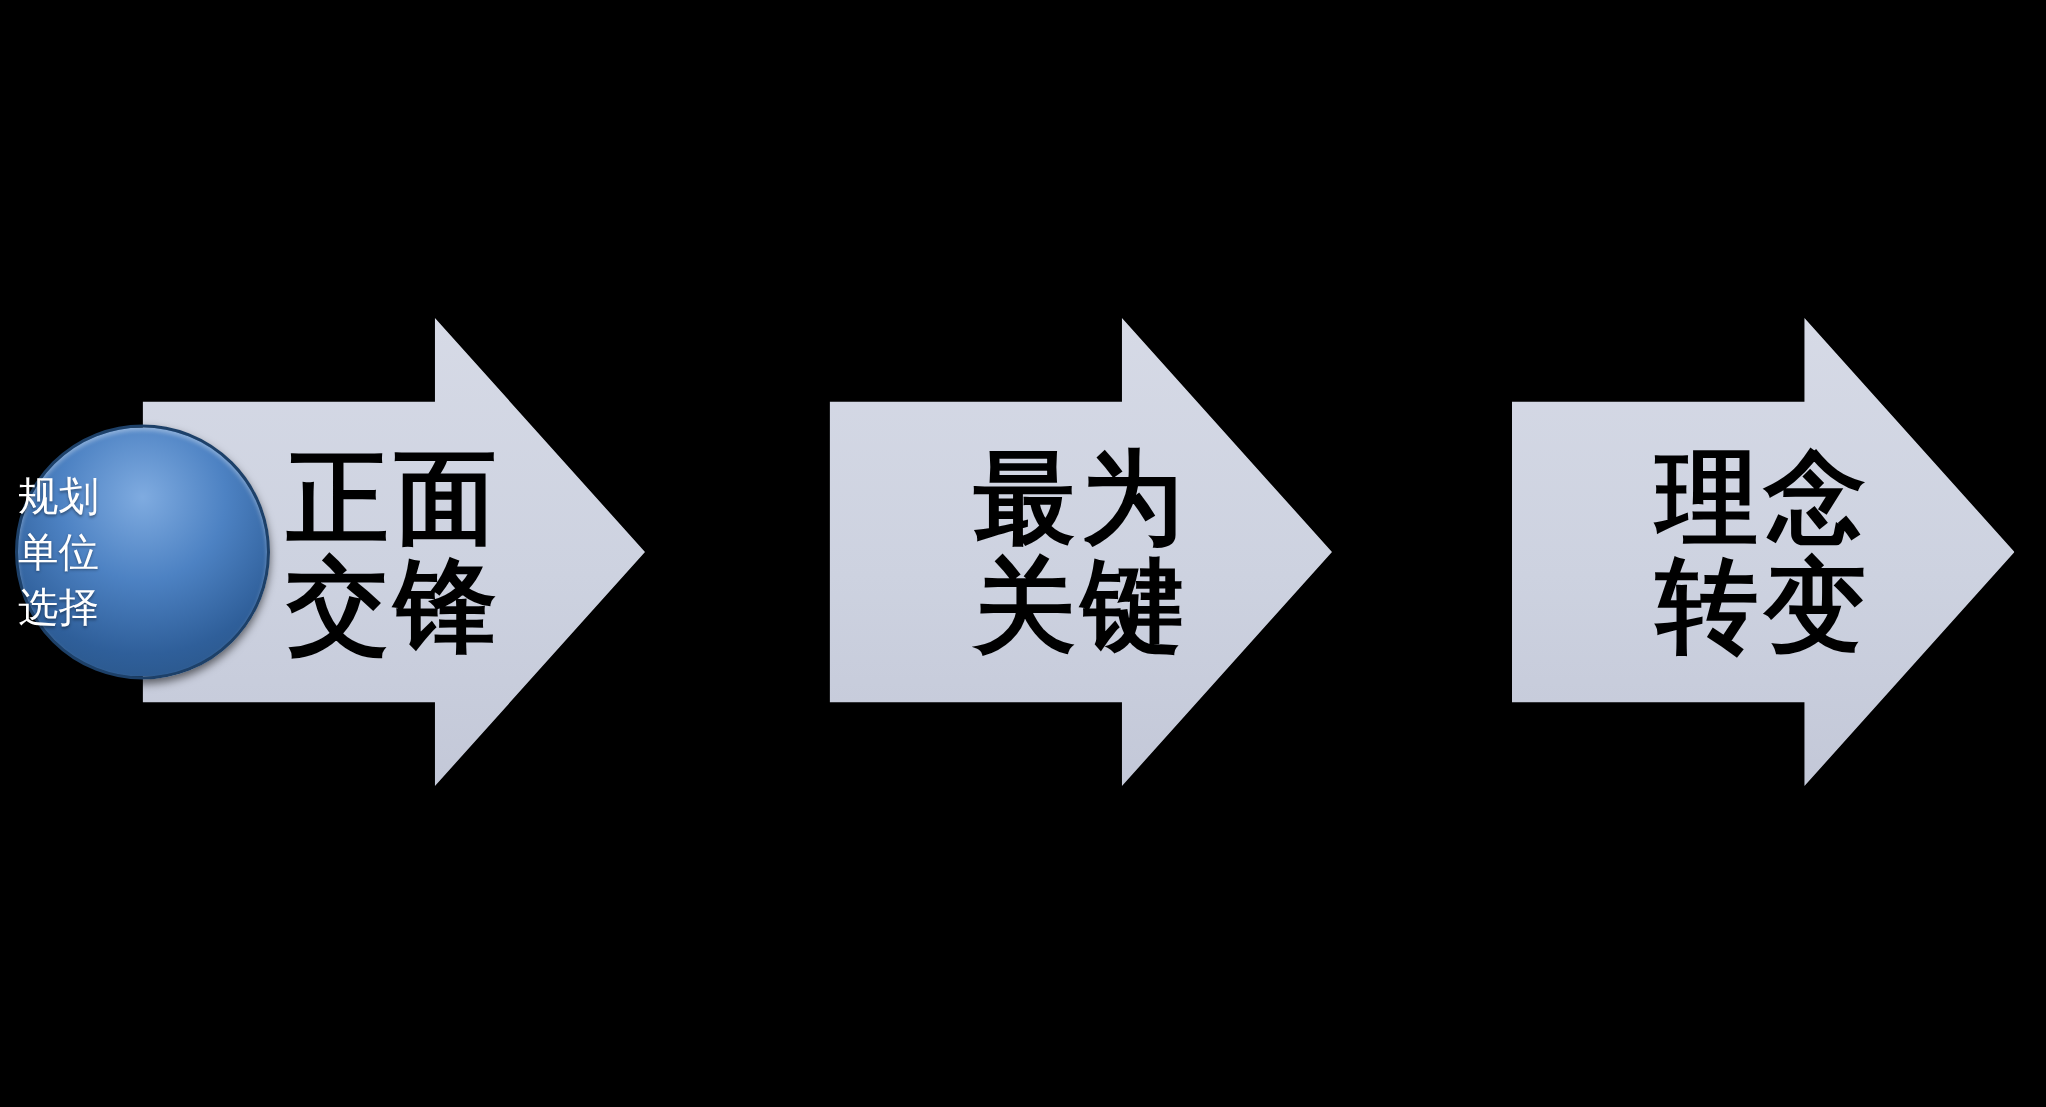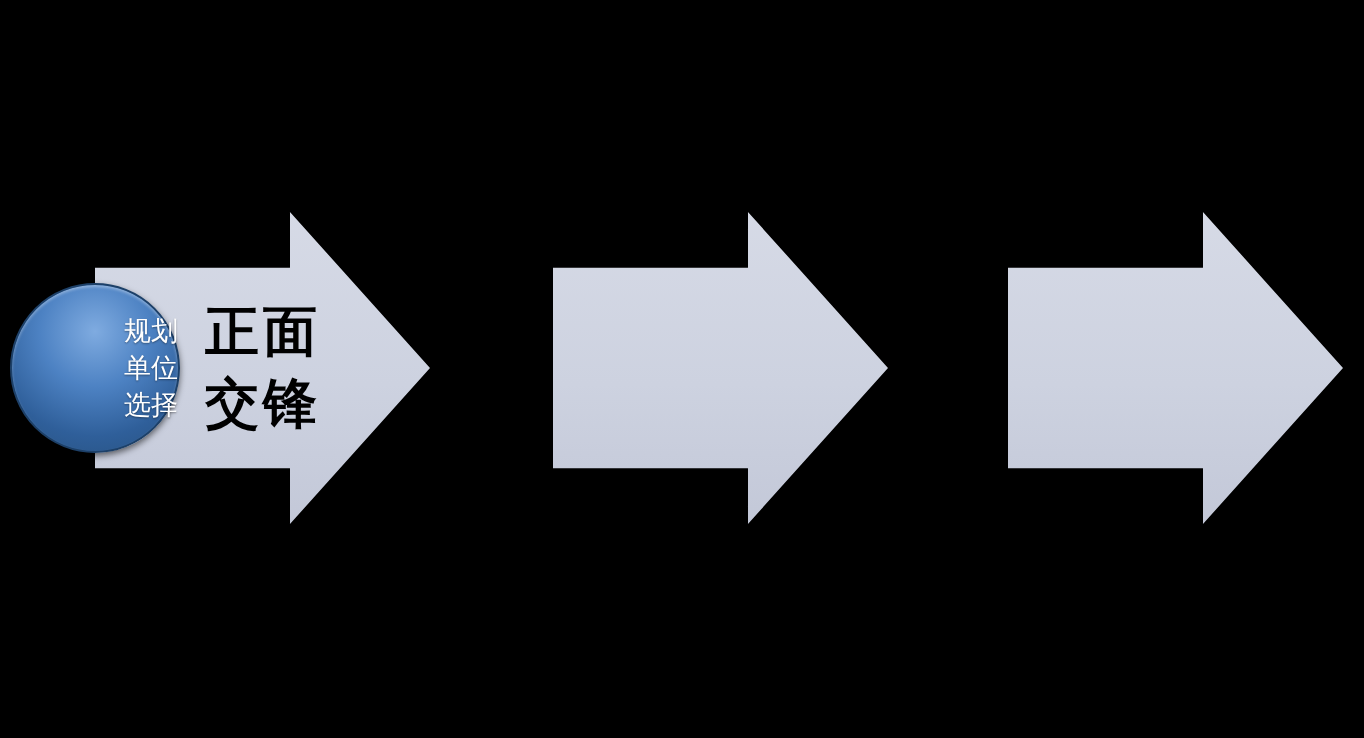--- a/index.html
+++ b/index.html
@@ -41,21 +41,21 @@
     top: 71px;
     width: 170px;
     height: 170px;
     border-radius: 50%;
     background: radial-gradient(circle at 50% 28%, #7fabe0 0%, #4d82c3 38%, #2f5f9a 72%, #27517f 100%);
     border: 2px solid #1d4068;
     box-sizing: border-box;
     box-shadow: 0 3px 6px rgba(0,0,0,0.55), inset 0 2px 3px rgba(255,255,255,0.35);
     display: flex;
     align-items: center;
-    justify-content: flex-end;
+    justify-content: flex-start;
     text-align: center;
   }
   .circle-text {
     color: #ffffff;
     font-size: 27px;
     line-height: 37px;
     white-space: pre-line;
     font-weight: 500;
     text-shadow: 0 1px 2px rgba(0,0,0,0.4);
   }
@@ -66,21 +66,21 @@
     top: 0;
     width: 170px;
     height: 312px;
     display: flex;
     align-items: center;
     justify-content: center;
     text-align: center;
   }
   .arrow-label-text {
     color: #000000;
-    font-size: 54px;
+    font-size: 68px;
     line-height: 72px;
     font-weight: 700;
     letter-spacing: 4px;
     white-space: pre-line;
   }
 </style>
 </head>
 <body>
 
 <div class="canvas">
@@ -93,19 +93,27 @@
     </div>
     <div class="circle">
       <span class="circle-text">规划
 单位
 选择</span>
     </div>
   </div>
 
   <div class="step step-2">
     <div class="arrow-shape"></div>
+    <div class="arrow-label">
+      <span class="arrow-label-text">最为
+关键</span>
+    </div>
   </div>
 
   <div class="step step-3">
     <div class="arrow-shape"></div>
+    <div class="arrow-label">
+      <span class="arrow-label-text">理念
+转变</span>
+    </div>
   </div>
 
 </div>
 
 </body></html>

